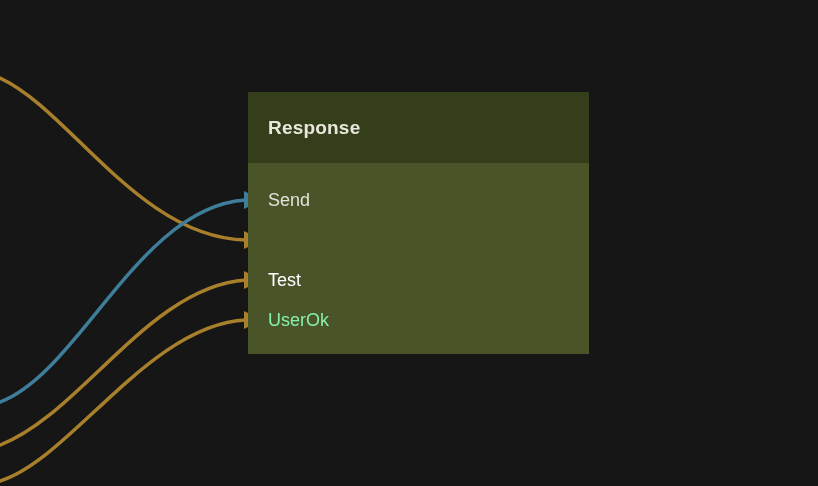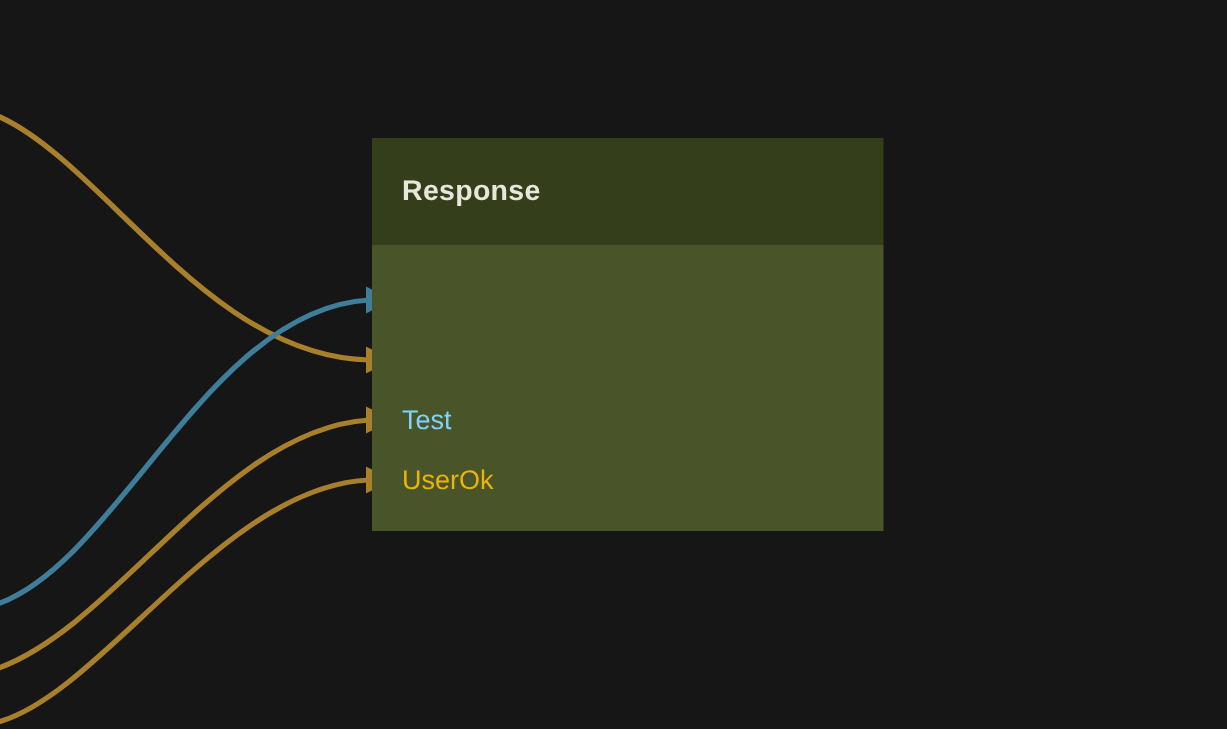--- a/index.html
+++ b/index.html
@@ -70,17 +70,18 @@
       <path d="M 0 481 C 70 460, 150 324, 246 320" fill="none" stroke="#a87f2b" stroke-width="3.5" stroke-linecap="round"></path>
       <polygon points="262,320 244,311 244,329" fill="#a87f2b"></polygon>
       <path d="M 0 402 C 80 372, 140 206, 246 200" fill="none" stroke="#3e7e9b" stroke-width="3.5" stroke-linecap="round"></path>
       <polygon points="262,200 244,191 244,209" fill="#3e7e9b"></polygon>
     </svg>
   <div class="node" id="response-node" style="left: 248px; top: 92px; width: 341px; height: 262px;">
     <div class="node-header" id="node-header" style="height: 71px; background: rgb(53, 62, 27);">
       <span class="node-title" id="node-title" style="color: rgb(232, 231, 220);">Response</span>
     </div>
     <div class="node-body" id="node-body" style="height: 191px; background: rgb(74, 84, 41);">
-        <div class="port-row" style="top: 97px;"><span class="port-label" style="color: #7dd3fc;">Test</span></div>
-        <div class="port-row" style="top: 137px;"><span class="port-label" style="color: #eab308;">UserOk</span></div>
+        <div class="port-row" style="top: 17px;"><span class="port-label" style="color: rgb(226, 226, 216);">Send</span></div>
+        <div class="port-row" style="top: 97px;"><span class="port-label" style="color: #ffffff;">Test</span></div>
+        <div class="port-row" style="top: 137px;"><span class="port-label" style="color: #86efac;">UserOk</span></div>
       </div>
   </div>
 </div>
 
 </body></html>

